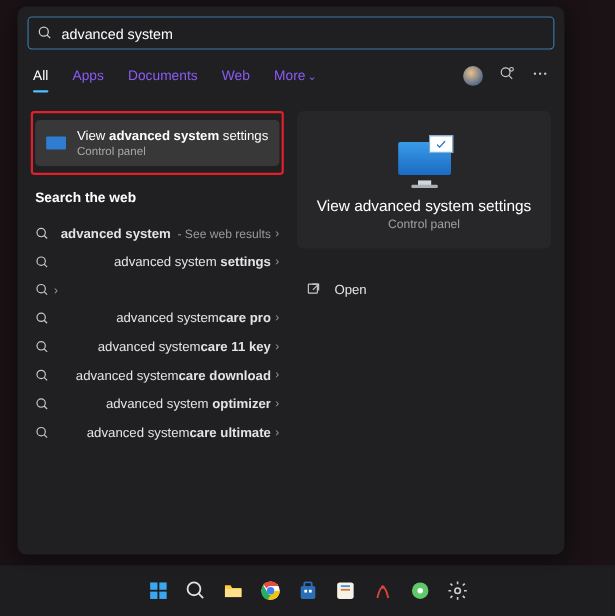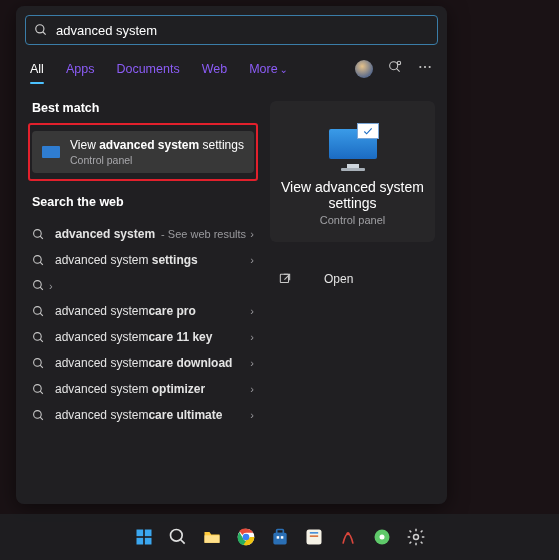--- a/index.html
+++ b/index.html
@@ -1,17 +1,17 @@
 <!DOCTYPE html>
 <html><head>
 <meta charset="utf-8">
 <style>
 * { margin:0; padding:0; box-sizing:border-box; font-family:"Segoe UI",sans-serif; }
 body { width:559px; height:560px; background:#1a1215; overflow:hidden; position:relative; }
-.panel { position:absolute; top:6px; left:16px; width:431px; height:498px; background:rgba(32,32,35,0.96); border-radius:8px; display:flex; flex-direction:column; box-shadow:0 4px 20px rgba(0,0,0,0.5); }
+.panel { position:absolute; top:6px; left:16px; width:497px; height:498px; background:rgba(32,32,35,0.96); border-radius:8px; display:flex; flex-direction:column; box-shadow:0 4px 20px rgba(0,0,0,0.5); }
 .searchbar { margin:9px 9px 0 9px; height:30px; background:#1f1f22; border:1px solid #3a7da8; border-radius:4px; display:flex; align-items:center; padding:0 8px; }
 .searchbar svg { width:14px; height:14px; stroke:#ccc; fill:none; stroke-width:2; }
 .searchbar input { flex:1; background:transparent; border:none; color:#fff; font-size:13px; margin-left:8px; outline:none; }
 .tabs { display:flex; align-items:center; padding:0 14px; margin-top:10px; height:28px; }
 .tab { color:#8b5cf6; font-size:12.5px; margin-right:22px; cursor:pointer; position:relative; }
 .tab.active { color:#fff; }
 .tab.active::after { content:""; position:absolute; left:0; right:0; bottom:-8px; height:2px; background:#4cc2ff; border-radius:2px; }
 .tab .chev { margin-left:2px; font-size:10px; }
 .tabs-right { margin-left:auto; display:flex; align-items:center; gap:14px; }
 .avatar { width:18px; height:18px; border-radius:50%; background:radial-gradient(circle at 40% 35%,#e6c28a,#5b6b8c 70%); }
@@ -20,36 +20,36 @@
 .left { width:230px; display:flex; flex-direction:column; }
 .section-label { color:#fff; font-size:12.5px; font-weight:600; margin:0 0 8px 4px; }
 .best-match { border:2.5px solid #e2202c; border-radius:3px; padding:6px 2px; position:relative; margin-bottom:14px; }
 .bm-item { display:flex; align-items:center; background:#383838; border-radius:4px; padding:7px 8px; }
 .bm-icon { width:22px; height:22px; flex-shrink:0; display:flex; align-items:center; justify-content:center; position:relative; }
 .bm-icon .mon { width:18px; height:12px; background:#2f7dd1; border-radius:1px; }
 .bm-text { margin-left:8px; }
 .bm-title { color:#fff; font-size:12px; line-height:15px; }
 .bm-sub { color:#a8a8ac; font-size:10.5px; margin-top:1px; }
 .web-list { display:flex; flex-direction:column; margin-top:4px; }
-.web-item { display:flex; align-items:center; padding:6px 4px; cursor:pointer; border-radius:3px; }
+.web-item { display:flex; align-items:center; padding:6px 4px; cursor:pointer; border-radius:3px;text-align:right; }
 .web-item svg { width:13px; height:13px; stroke:#c8c8c8; fill:none; stroke-width:2; flex-shrink:0; }
 .web-item .txt { color:#e4e4e4; font-size:12px; margin-left:10px; flex:1; white-space:nowrap; overflow:hidden; }
 .web-item .hint { color:#9a9a9e; font-size:11px; margin-left:3px; }
 .web-item .chev { color:#9a9a9e; font-size:11px; margin-left:4px; }
 .right { flex:1; display:flex; flex-direction:column; align-items:center; }
 .preview-card { width:100%; background:rgba(255,255,255,0.03); border-radius:6px; padding:22px 10px 16px 10px; display:flex; flex-direction:column; align-items:center; }
 .big-icon { width:52px; height:46px; position:relative; margin-bottom:10px; }
 .big-icon .screen { position:absolute; top:6px; left:2px; width:48px; height:30px; background:linear-gradient(#3a9be8,#1b6bc2); border-radius:2px; }
 .big-icon .stand { position:absolute; bottom:0; left:20px; width:12px; height:5px; background:#cfd6dd; }
 .big-icon .base { position:absolute; bottom:-2px; left:14px; width:24px; height:3px; background:#a8b0b8; border-radius:1px; }
 .big-icon .check { position:absolute; top:0; right:0; width:22px; height:16px; background:#fff; border:1px solid #7aa7d8; display:flex; align-items:center; justify-content:center; }
 .big-icon .check svg { width:14px; height:11px; stroke:#1b6bc2; fill:none; stroke-width:2.5; }
 .preview-title { color:#fff; font-size:14px; font-weight:400; text-align:center; }
 .preview-sub { color:#a0a0a4; font-size:11px; margin-top:3px; }
-.action-row { width:100%; display:flex; align-items:flex-end; padding:10px 8px; margin-top:20px; cursor:pointer; border-radius:4px;gap:20px; }
+.action-row { width:100%; display:flex; align-items:flex-end; padding:10px 8px; margin-top:20px; cursor:pointer; border-radius:4px; }
 .action-row svg { width:14px; height:14px; stroke:#c8c8c8; fill:none; stroke-width:1.8; }
 .action-row span { color:#e4e4e4; font-size:12px; margin-left:12px; }
 .taskbar { position:absolute; bottom:0; left:0; right:0; height:46px; background:rgba(30,30,34,0.92); display:flex; align-items:center; justify-content:center; gap:8px; }
 .tb-item { width:26px; height:26px; border-radius:4px; display:flex; align-items:center; justify-content:center; cursor:pointer; }
 .tb-item svg { width:20px; height:20px; }
 b{font-weight:600;}
 </style>
 </head>
 <body>
 
@@ -79,21 +79,20 @@
       <div class="ticon"><svg viewBox="0 0 24 24">
             <circle cx="5" cy="12" r="1.6" fill="#c8c8c8" stroke="none"></circle>
             <circle cx="12" cy="12" r="1.6" fill="#c8c8c8" stroke="none"></circle>
             <circle cx="19" cy="12" r="1.6" fill="#c8c8c8" stroke="none"></circle>
           </svg></div>
     </div>
   </div>
 
   <div class="body">
     <div class="left">
-      <div class="section-label">Best match</div>
 
       <div class="best-match">
         <div class="bm-item">
           <div class="bm-icon">
               <div class="mon"></div>
             </div>
           <div class="bm-text">
             <div class="bm-title">View <b>advanced system</b> settings</div>
             <div class="bm-sub">Control panel</div>
           </div>

